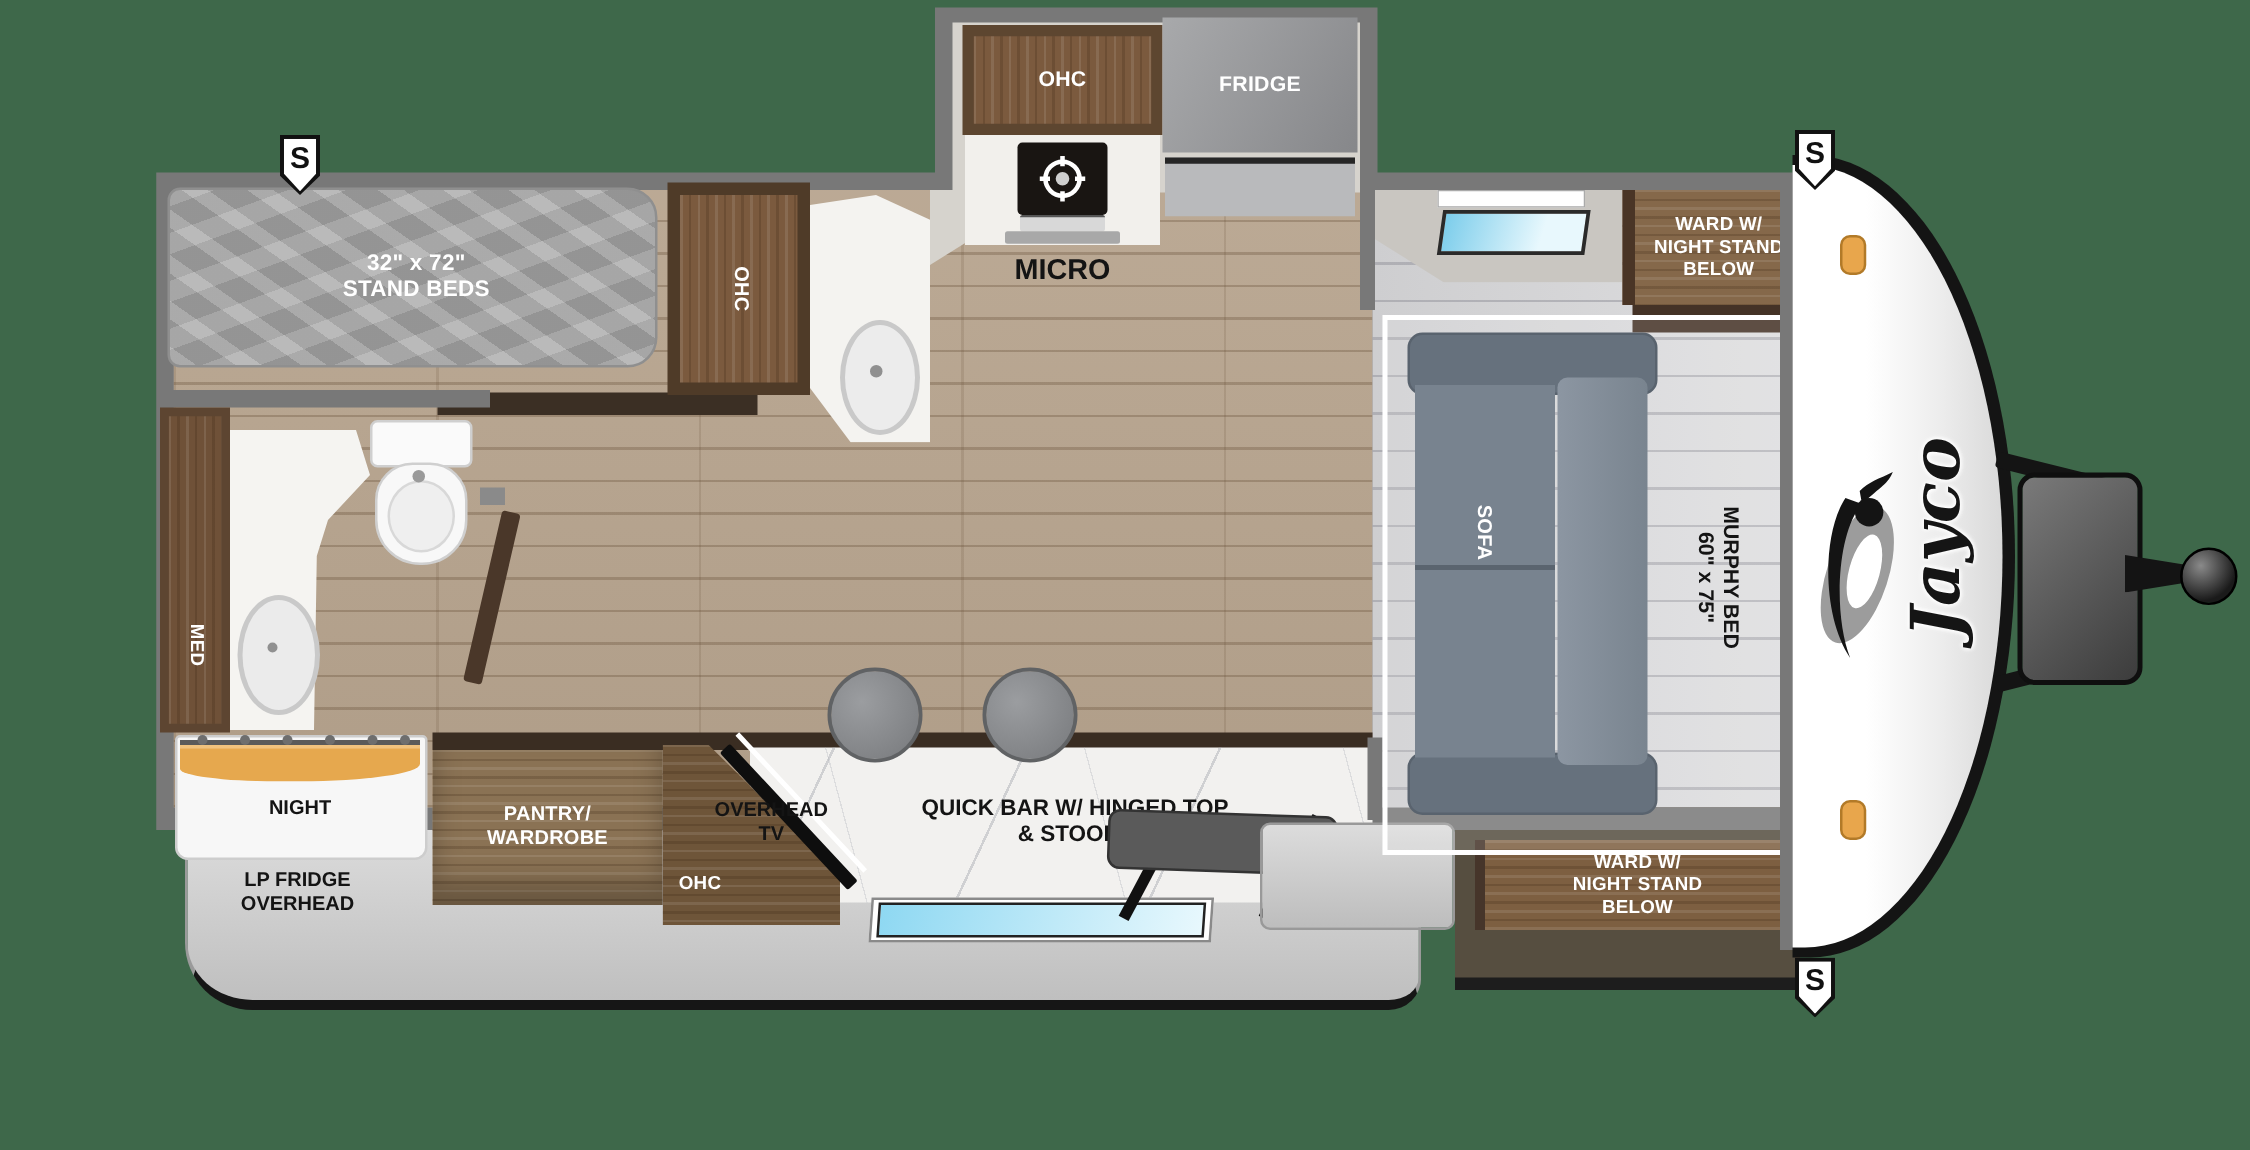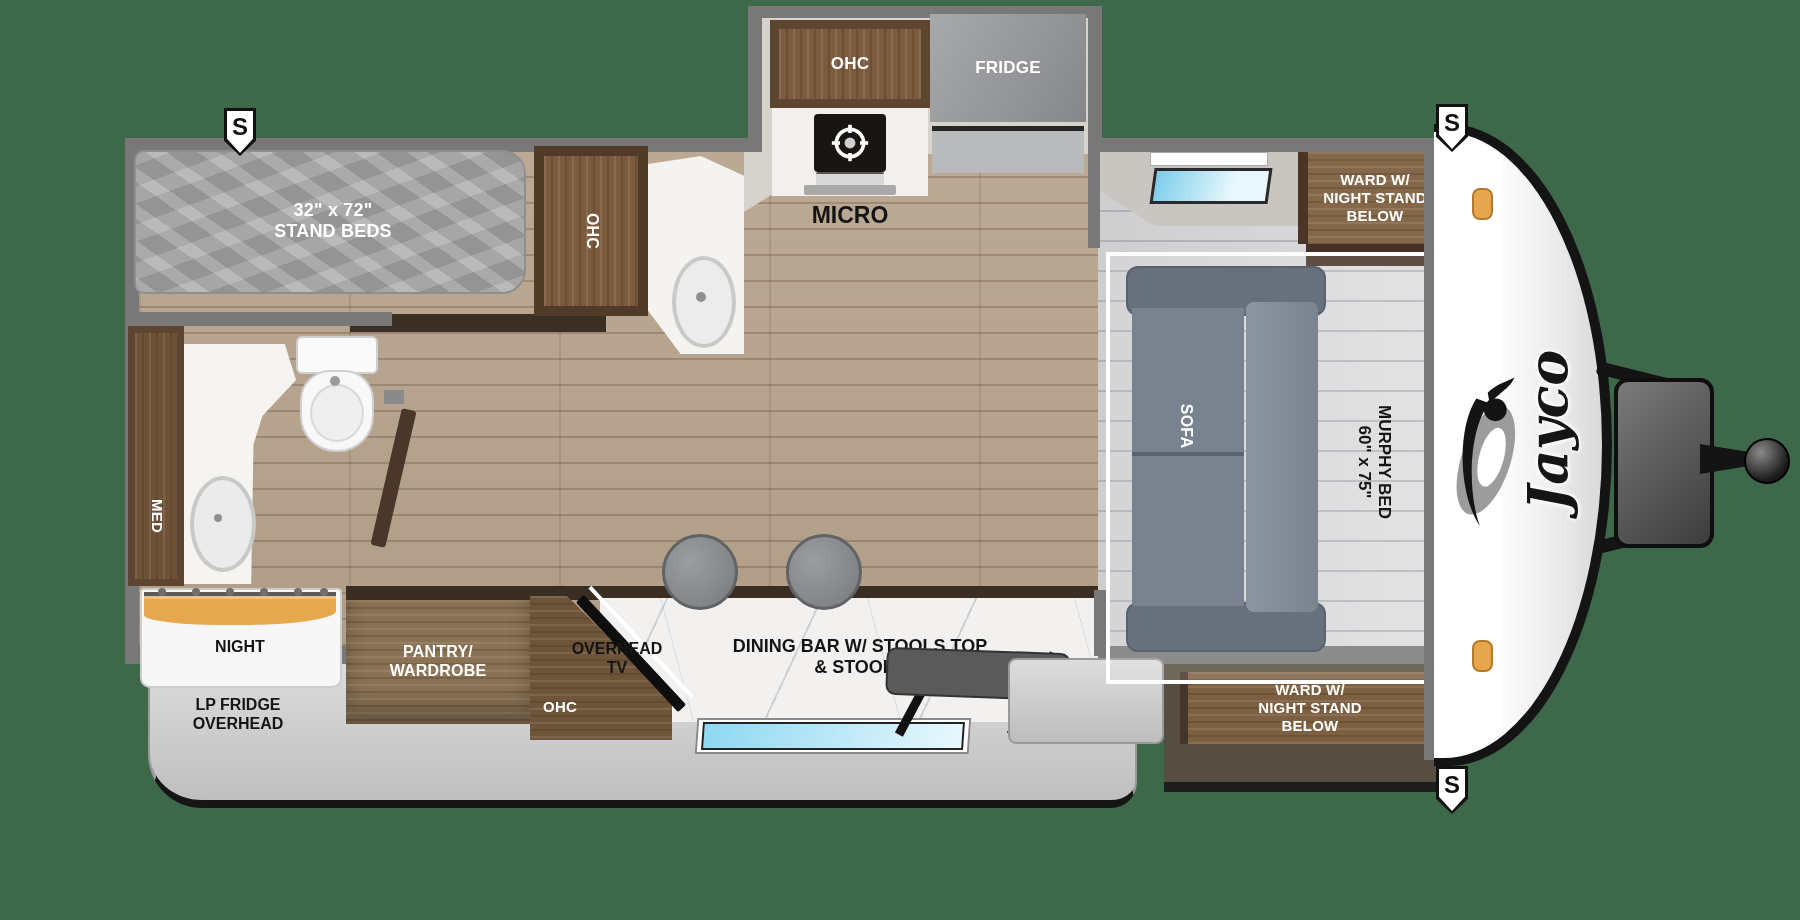--- a/index.html
+++ b/index.html
@@ -157,21 +157,21 @@
   <div class="abs grainh" style="left:530px;top:596px;width:142px;height:144px;background-color:#6E5539;
               clip-path:polygon(0 0,26% 0,100% 72%,100% 100%,0 100%);"></div>
   <div class="abs" style="left:566px;top:640px;width:150px;height:4px;background:#fff;transform:rotate(47deg);"></div>
   <div class="abs" style="left:556px;top:648px;width:150px;height:11px;background:#0E0E0E;border-radius:2px;transform:rotate(47deg);"></div>
   <div class="abs lbl" style="left:520px;top:698px;width:80px;font-size:15px;">OHC</div>
   <div class="abs dlbl" style="left:552px;top:600px;width:130px;font-size:16px;">
      <span style="display:block;margin-top:40px;">OVERHEAD</span>
      <span style="display:block;">TV</span>
   </div>
   <div class="abs dlbl" style="left:660px;top:636px;width:400px;font-size:18px;">
-     <span style="display:block;">DINING BAR W/ STOOLS TOP</span>
+     <span style="display:block;">QUICK BAR W/ HINGED TOP</span>
      <span style="display:block;">&amp; STOOLS</span>
   </div>
   <div class="abs" style="left:696px;top:718px;width:270px;height:32px;background:#fff;border:2px solid #8A8A8A;transform:skewX(-4deg);"></div>
   <div class="abs" style="left:702px;top:722px;width:258px;height:24px;background:linear-gradient(100deg,#8ED8F2,#E8F8FD);
               border:2px solid #222;transform:skewX(-4deg);"></div>
   <div class="abs" style="left:662px;top:534px;width:70px;height:70px;border-radius:50%;border:3px solid #606264;
               background:radial-gradient(circle at 35% 35%,#9B9DA0,#77797C);"></div>
   <div class="abs" style="left:786px;top:534px;width:70px;height:70px;border-radius:50%;border:3px solid #606264;
               background:radial-gradient(circle at 35% 35%,#9B9DA0,#77797C);"></div>
   <div class="abs wall" style="left:1094px;top:590px;width:12px;height:66px;"></div>

